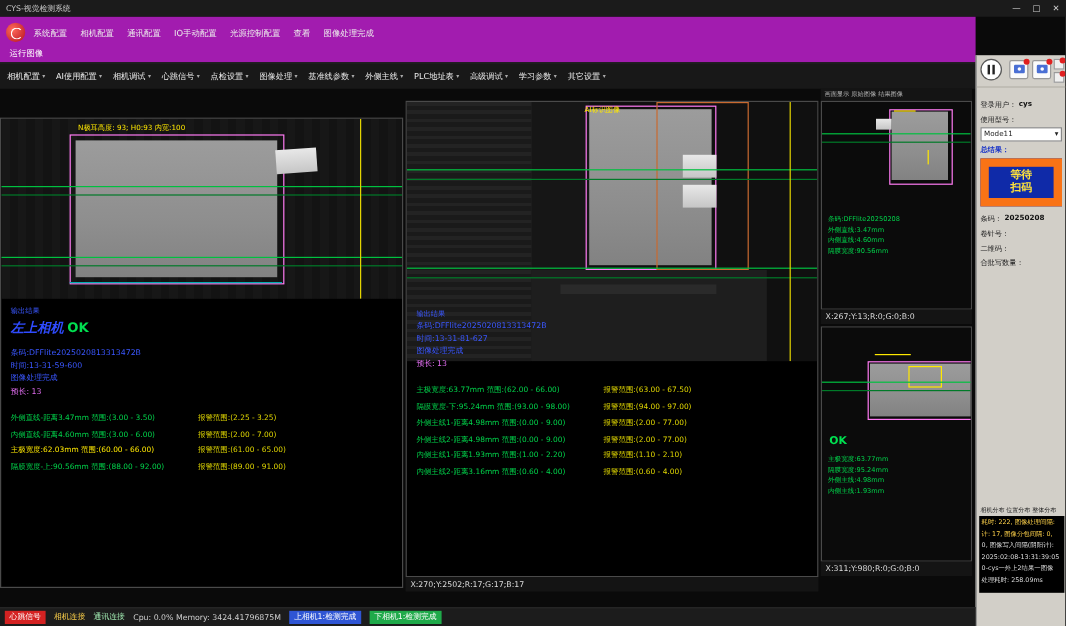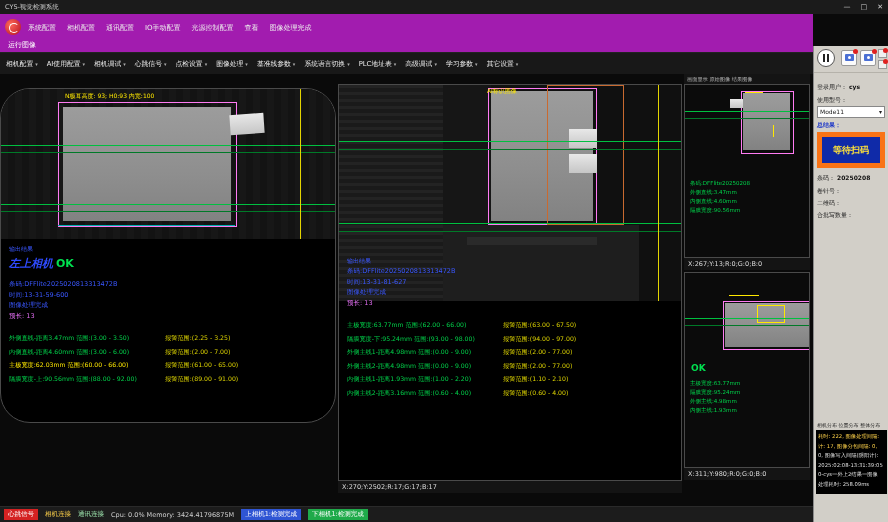--- a/index.html
+++ b/index.html
@@ -21,21 +21,21 @@
   .m1item{cursor:default;}
   .tab{position:absolute;left:8px;top:26px;font-size:7px;color:#fff;}
   .toolbar{position:absolute;left:0;top:52px;width:813px;height:22px;background:#181818;border-top:1px solid #222;
            display:flex;align-items:center;gap:9px;padding:0 6px;box-sizing:border-box;font-size:6.8px;color:#ececec;white-space:nowrap;}
   .t2item{display:flex;align-items:center;gap:2px;}
   .arr{font-size:5px;color:#aaa;}
   .thumbhdr{position:absolute;left:684px;top:74px;width:126px;height:10px;background:#141414;
             font-size:5.2px;color:#b8b8b8;line-height:10px;padding-left:3px;box-sizing:border-box;white-space:nowrap;overflow:hidden;}
   
   .campanel{position:absolute;background:#000;border:1px solid #4a4a4a;box-sizing:border-box;overflow:hidden;}
-  .cam-left{left:0;top:88px;width:336px;height:335px;border-radius:30px;}
+  .cam-left{left:0;top:98px;width:336px;height:392px;}
   .cam-center{left:338px;top:84px;width:344px;height:397px;}
   .thumb-top{left:684px;top:84px;width:126px;height:174px;}
   .thumb-bottom{left:684px;top:272px;width:126px;height:196px;}
   .scene{position:absolute;left:0;top:0;right:0;overflow:hidden;}
   .scene-l{height:150px;background:repeating-linear-gradient(90deg,#171717 0 7px,#131313 7px 14px);}
   .scene-c{height:216px;background:#101010;}
   .scene-t{height:100%;background:#0b0b0b;}
   .cellrect{position:absolute;background:linear-gradient(180deg,#9c9c9c,#8e8e8e 60%,#828282);}
   .frame{position:absolute;border:1px solid #ff7bf3;}
   .oframe{border-color:#c96a30;}
@@ -89,21 +89,21 @@
   .glyph::after{content:"";position:absolute;left:3px;top:2px;width:3px;height:3px;border-radius:50%;background:#fff;}
   .nbadge{position:absolute;right:-2px;top:-2px;width:5px;height:5px;border-radius:50%;background:#e02020;}
   .mini{position:absolute;width:9px;height:9px;background:#f0f0f0;border:1px solid #999;box-sizing:border-box;}
   .sbfields{padding:4px 3px;font-size:6px;}
   .frow{margin:3px 0;display:flex;align-items:center;gap:2px;}
   .flabel{font-size:6px;color:#222;margin:3px 0 1px;}
   .fvalue{font-weight:bold;color:#111;}
   .bluelbl{color:#1530c8;font-weight:bold;}
   .selbox{background:#fff;border:1px solid #888;height:10px;line-height:10px;padding:0 2px;display:flex;
           justify-content:space-between;font-size:6px;}
-  .resultbox{background:#0f2aa8;border:5px solid #f97316;height:26px;display:flex;flex-direction:row;
+  .resultbox{background:#0f2aa8;border:7px solid #f97316;height:26px;display:flex;flex-direction:column;
              align-items:center;justify-content:center;margin:2px 0;}
   .rlineA{color:#ffe23a;font-weight:bold;font-size:9px;line-height:11px;}
   .statshdr{position:absolute;left:3px;top:376px;font-size:5px;color:#222;white-space:nowrap;}
   .statsbox{position:absolute;left:2px;top:384px;width:71px;height:64px;background:#000;padding:2px;box-sizing:border-box;overflow:hidden;}
   .sline{font-size:5.3px;line-height:9.6px;white-space:nowrap;}
   .c-y{color:#ffd24a;}.c-w{color:#ddd;}
   
   .bottombar{position:absolute;left:0;top:506px;width:813px;height:16px;background:#1c1c1c;border-top:1px solid #2a2a2a;
              display:flex;align-items:center;gap:7px;padding:0 4px;box-sizing:border-box;font-size:6.5px;white-space:nowrap;}
   .hb{background:#d42222;color:#fff;padding:1px 4px;}
@@ -164,21 +164,21 @@
       </span>
     <span class="t2item">
         <span>图像处理</span>
         <span class="arr">▾</span>
       </span>
     <span class="t2item">
         <span>基准线参数</span>
         <span class="arr">▾</span>
       </span>
     <span class="t2item">
-        <span>系统语言切换</span>
+        <span>外侧主线</span>
         <span class="arr">▾</span>
       </span>
     <span class="t2item">
         <span>PLC地址表</span>
         <span class="arr">▾</span>
       </span>
     <span class="t2item">
         <span>高级调试</span>
         <span class="arr">▾</span>
       </span>

